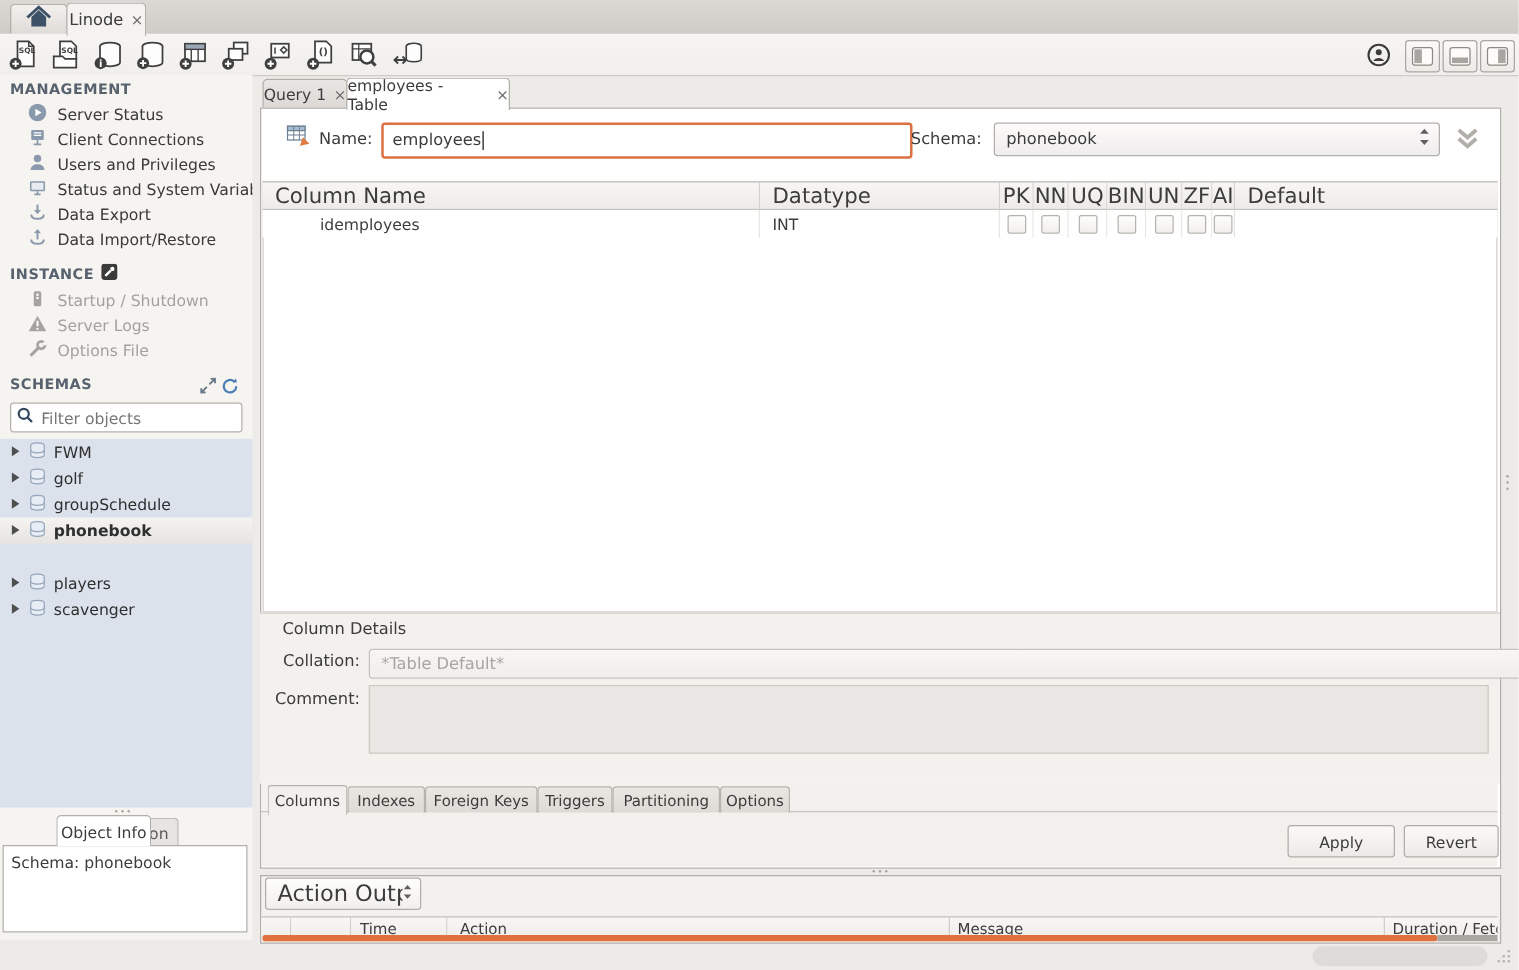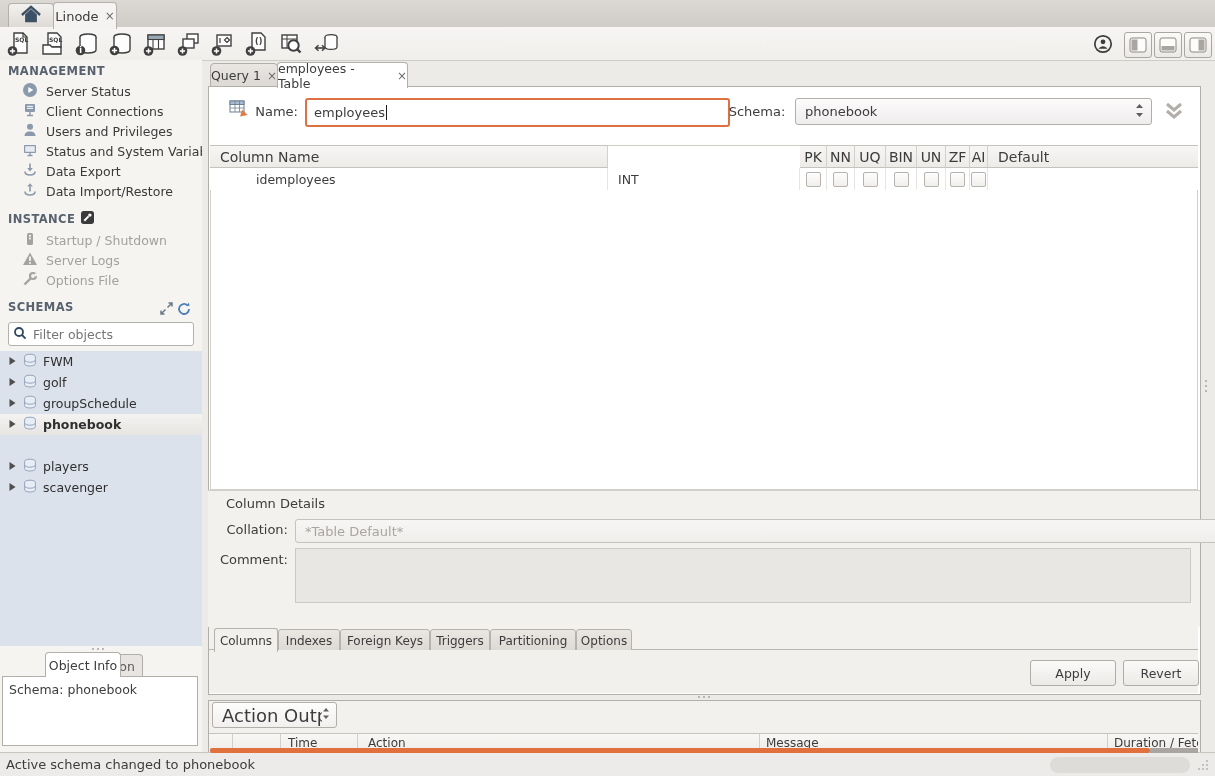--- a/index.html
+++ b/index.html
@@ -45,21 +45,21 @@
   .lbl{color:#3c3c3c;}
   #name-input{left:305px;top:98px;width:414px;height:25px;border:2px solid #dc7144;border-radius:3px;background:#fff;display:flex;align-items:center;padding-left:7px;box-sizing:content-box;}
   .caret{display:inline-block;width:1px;height:15px;background:#1a1a1a;margin-left:1px;}
   .combo{border:1px solid #b2aeaa;border-radius:3px;background:linear-gradient(#fcfbfa,#efeded);display:flex;align-items:center;box-sizing:border-box;}
   .combo .txt{flex:1;padding-left:9px;white-space:nowrap;overflow:hidden;}
   .combo.dis{background:linear-gradient(#f7f6f4,#f0eeec);border-color:#c6c2bd;}
   .combo.dis .txt{color:#a9a5a0;}
 
   
   #grid-frame{left:210px;top:145px;width:988px;height:345px;border:1px solid #d2cfcb;background:#fff;box-sizing:border-box;}
-  .ghead{top:145px;height:23px;background:linear-gradient(#f7f6f4,#edebe8);border-top:1px solid #c6c2be;border-bottom:1px solid #c6c2be;border-right:1px solid #d4d1cd;box-sizing:border-box;font-size:14px;display:flex;align-items:center;}
+  .ghead{top:145px;height:23px;background:linear-gradient(#f7f6f4,#edebe8);border-top:1px solid #c6c2be;border-bottom:1px solid #c6c2be;border-right:1px solid #d4d1cd;box-sizing:border-box;font-size:17px;display:flex;align-items:center;}
   .ghead.pad,.gcell.pad{padding-left:10px;}
   .ghead.ctr,.gcell.ctr{justify-content:center;padding-left:0;}
   .gcell{top:168px;height:22px;background:#fff;border-right:1px solid #e7e5e2;box-sizing:border-box;font-size:12.5px;display:flex;align-items:center;}
   .chk{width:13px;height:13px;border:1px solid #b7b3ae;border-radius:2px;background:linear-gradient(#fdfdfd,#f1efec);}
 
   
   #details{left:208px;top:490px;width:992px;height:137px;background:#f3f1ee;border-top:1px solid #d3d0cb;box-sizing:border-box;}
   #comment-area{left:295px;top:548px;width:896px;height:55px;background:#e9e7e3;border:1px solid #cdc9c4;box-sizing:border-box;}
   .rlabel{text-align:right;}
 
@@ -433,20 +433,21 @@
         </svg></span>
   </div>
   <div class="abs" style="left:1162px;top:101px;">
     <svg width="24" height="20" viewBox="0 0 24 20">
         <path d="M5 3l7 6 7-6M5 10l7 6 7-6" fill="none" stroke="#b2aeaa" stroke-width="3"></path>
       </svg>
   </div>
 
   <div class="abs" id="grid-frame"></div>
   <div class="abs ghead pad" style="left:210px;width:398px;">Column Name</div>
+  <div class="abs ghead pad" style="left:608px;width:192px;">Datatype</div>
   <div class="abs ghead ctr" style="left:800px;width:27px;">PK</div>
   <div class="abs ghead ctr" style="left:827px;width:28px;">NN</div>
   <div class="abs ghead ctr" style="left:855px;width:31px;">UQ</div>
   <div class="abs ghead ctr" style="left:886px;width:31px;">BIN</div>
   <div class="abs ghead ctr" style="left:917px;width:29px;">UN</div>
   <div class="abs ghead ctr" style="left:946px;width:24px;">ZF</div>
   <div class="abs ghead ctr" style="left:970px;width:18px;">AI</div>
   <div class="abs ghead pad" style="left:988px;width:210px;border-right:none;">Default</div>
 
   <div class="abs gcell pad" style="left:210px;width:398px;padding-left:46px;">idemployees</div>
@@ -521,23 +522,20 @@
   <div class="abs ohead" style="left:1108px;width:90px;padding-left:6px;border-right:none;">Duration / Fetch</div>
   <div class="abs" id="oscroll"></div>
   <div class="abs" id="oscroll-trough"></div>
 
   <div class="abs vgrip" style="left:1205px;top:380px;">
       <i style="width:2px;height:2px;border-radius:50%;background:#a9a5a0;"></i>
       <i style="width:2px;height:2px;border-radius:50%;background:#a9a5a0;"></i>
       <i style="width:2px;height:2px;border-radius:50%;background:#a9a5a0;"></i>
     </div>
 
-  <div class="abs nowrap" id="statusbar">
-    <span>Active schema changed to phonebook</span>
-  </div>
   <div class="abs" id="progress-pill"></div>
   <div class="abs" style="left:1196px;top:758px;">
     <svg width="14" height="14" viewBox="0 0 14 14">
         <circle cx="11" cy="3" r="1" fill="#b5b1ad"></circle>
         <circle cx="11" cy="7" r="1" fill="#b5b1ad"></circle>
         <circle cx="7" cy="7" r="1" fill="#b5b1ad"></circle>
         <circle cx="11" cy="11" r="1" fill="#b5b1ad"></circle>
         <circle cx="7" cy="11" r="1" fill="#b5b1ad"></circle>
         <circle cx="3" cy="11" r="1" fill="#b5b1ad"></circle>
       </svg>

